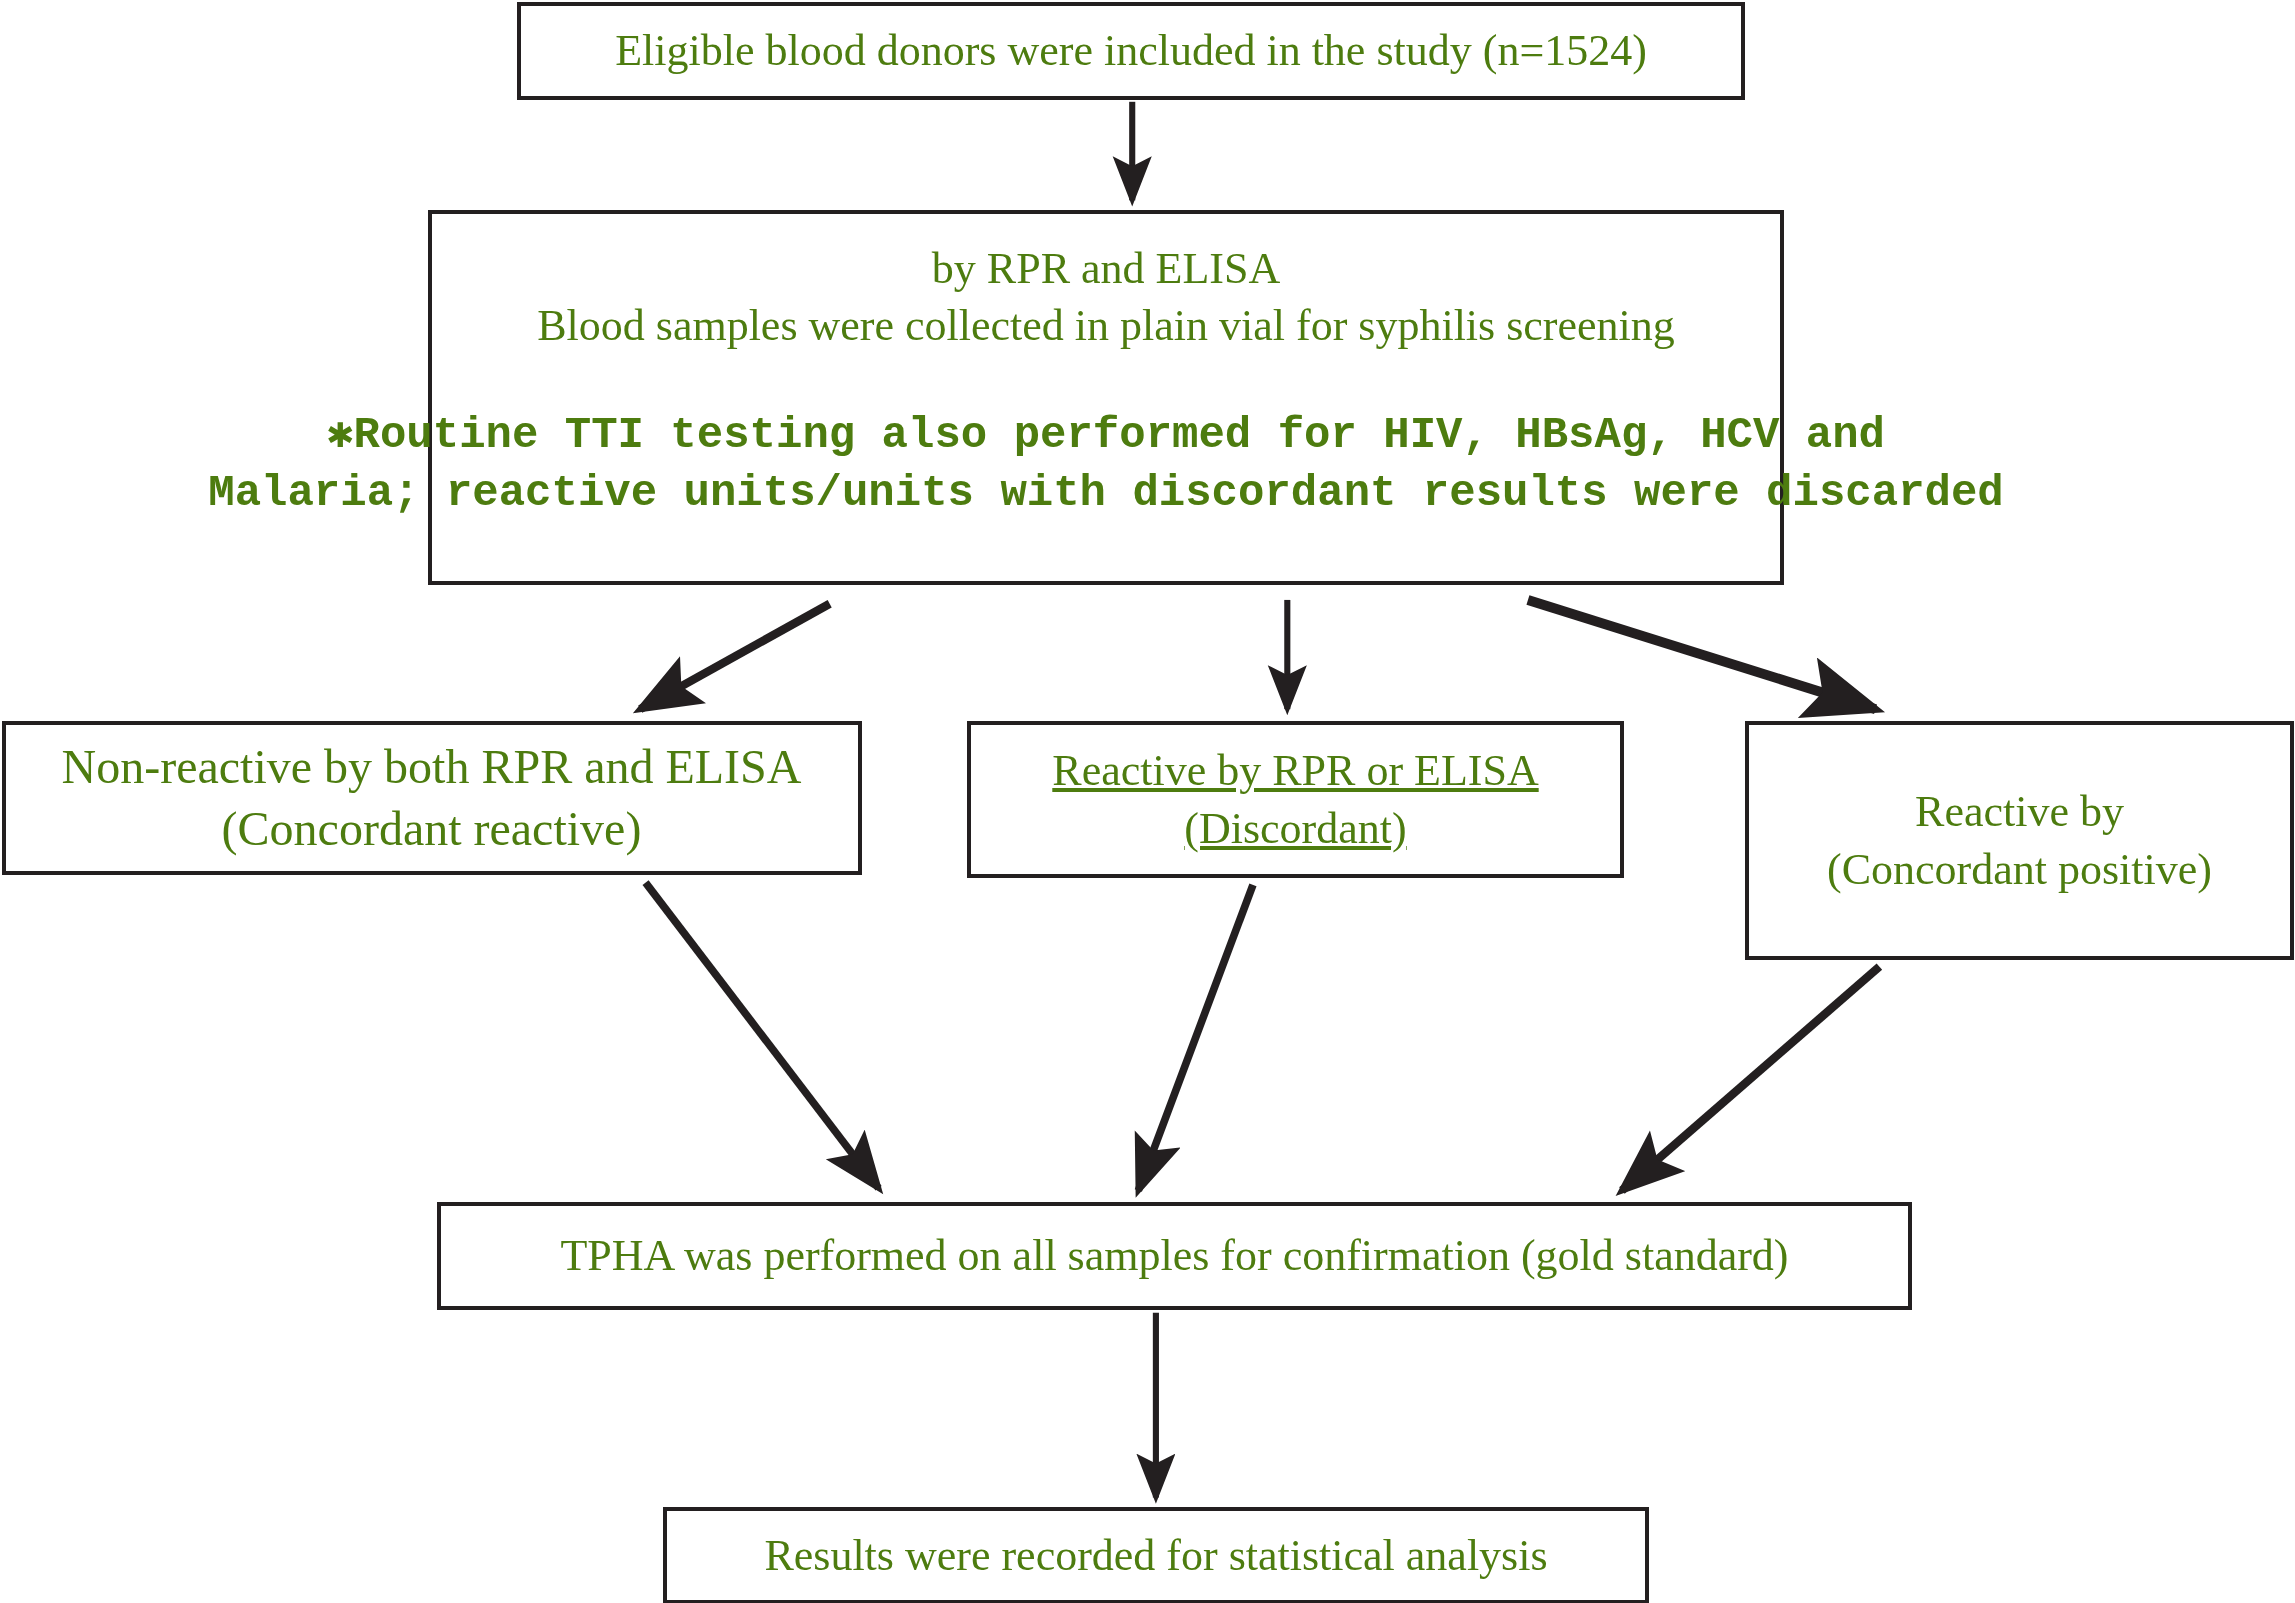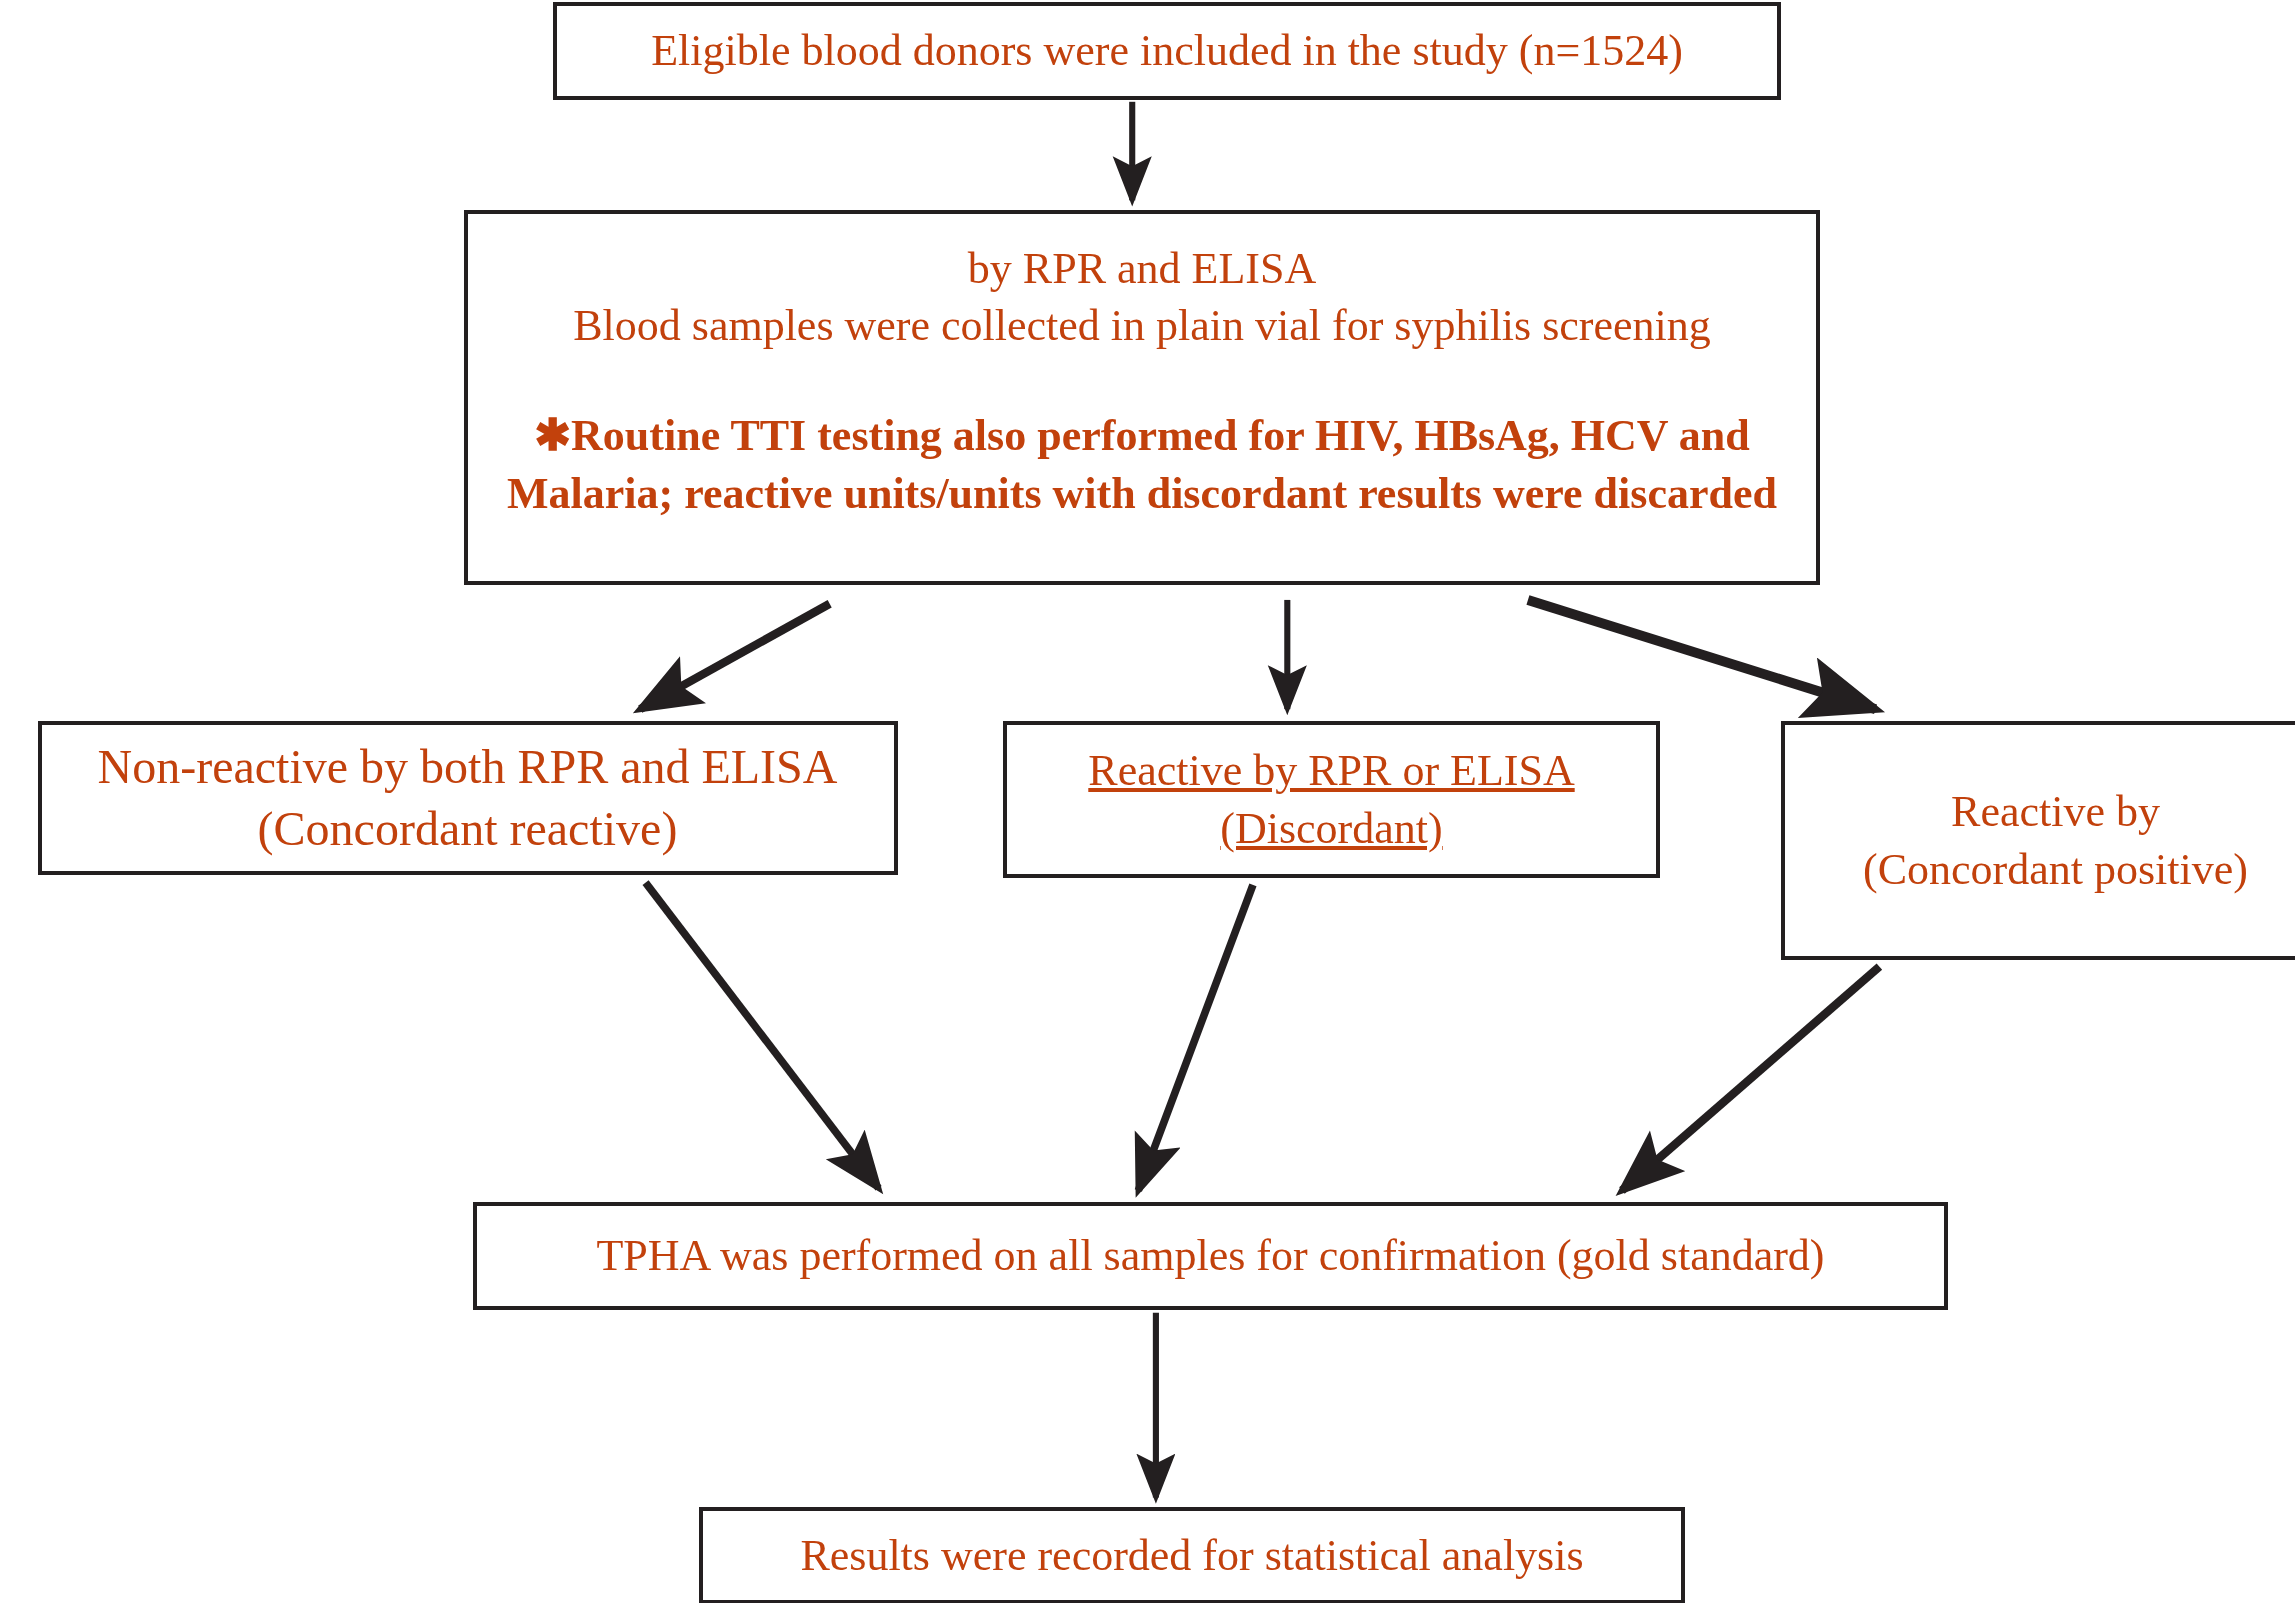--- a/index.html
+++ b/index.html
@@ -26,30 +26,30 @@
   .node {
     position: absolute;
     box-sizing: border-box;
     background: #ffffff;
     border: 4.6px solid #231f20;
     display: flex;
     flex-direction: column;
     align-items: center;
     justify-content: center;
     text-align: center;
-    color: #c2410c;
+    color: #4d7c0f;
     line-height: 1.30;
-    margin-left: 36px;
   }
   .node .line {
     display: block;
     white-space: nowrap;
   }
   .node .bold {
     font-weight: bold;
+    font-family: Liberation Mono, monospace;
   }
   
   #node-eligible-donors {
     left: 517px;  top: 1.5px;    width: 1228px; height: 98px;
     font-size: 44px;
   }
   #node-blood-samples {
     left: 428px;  top: 210px;  width: 1356px; height: 375px;
     font-size: 44px;
     justify-content: flex-start;

